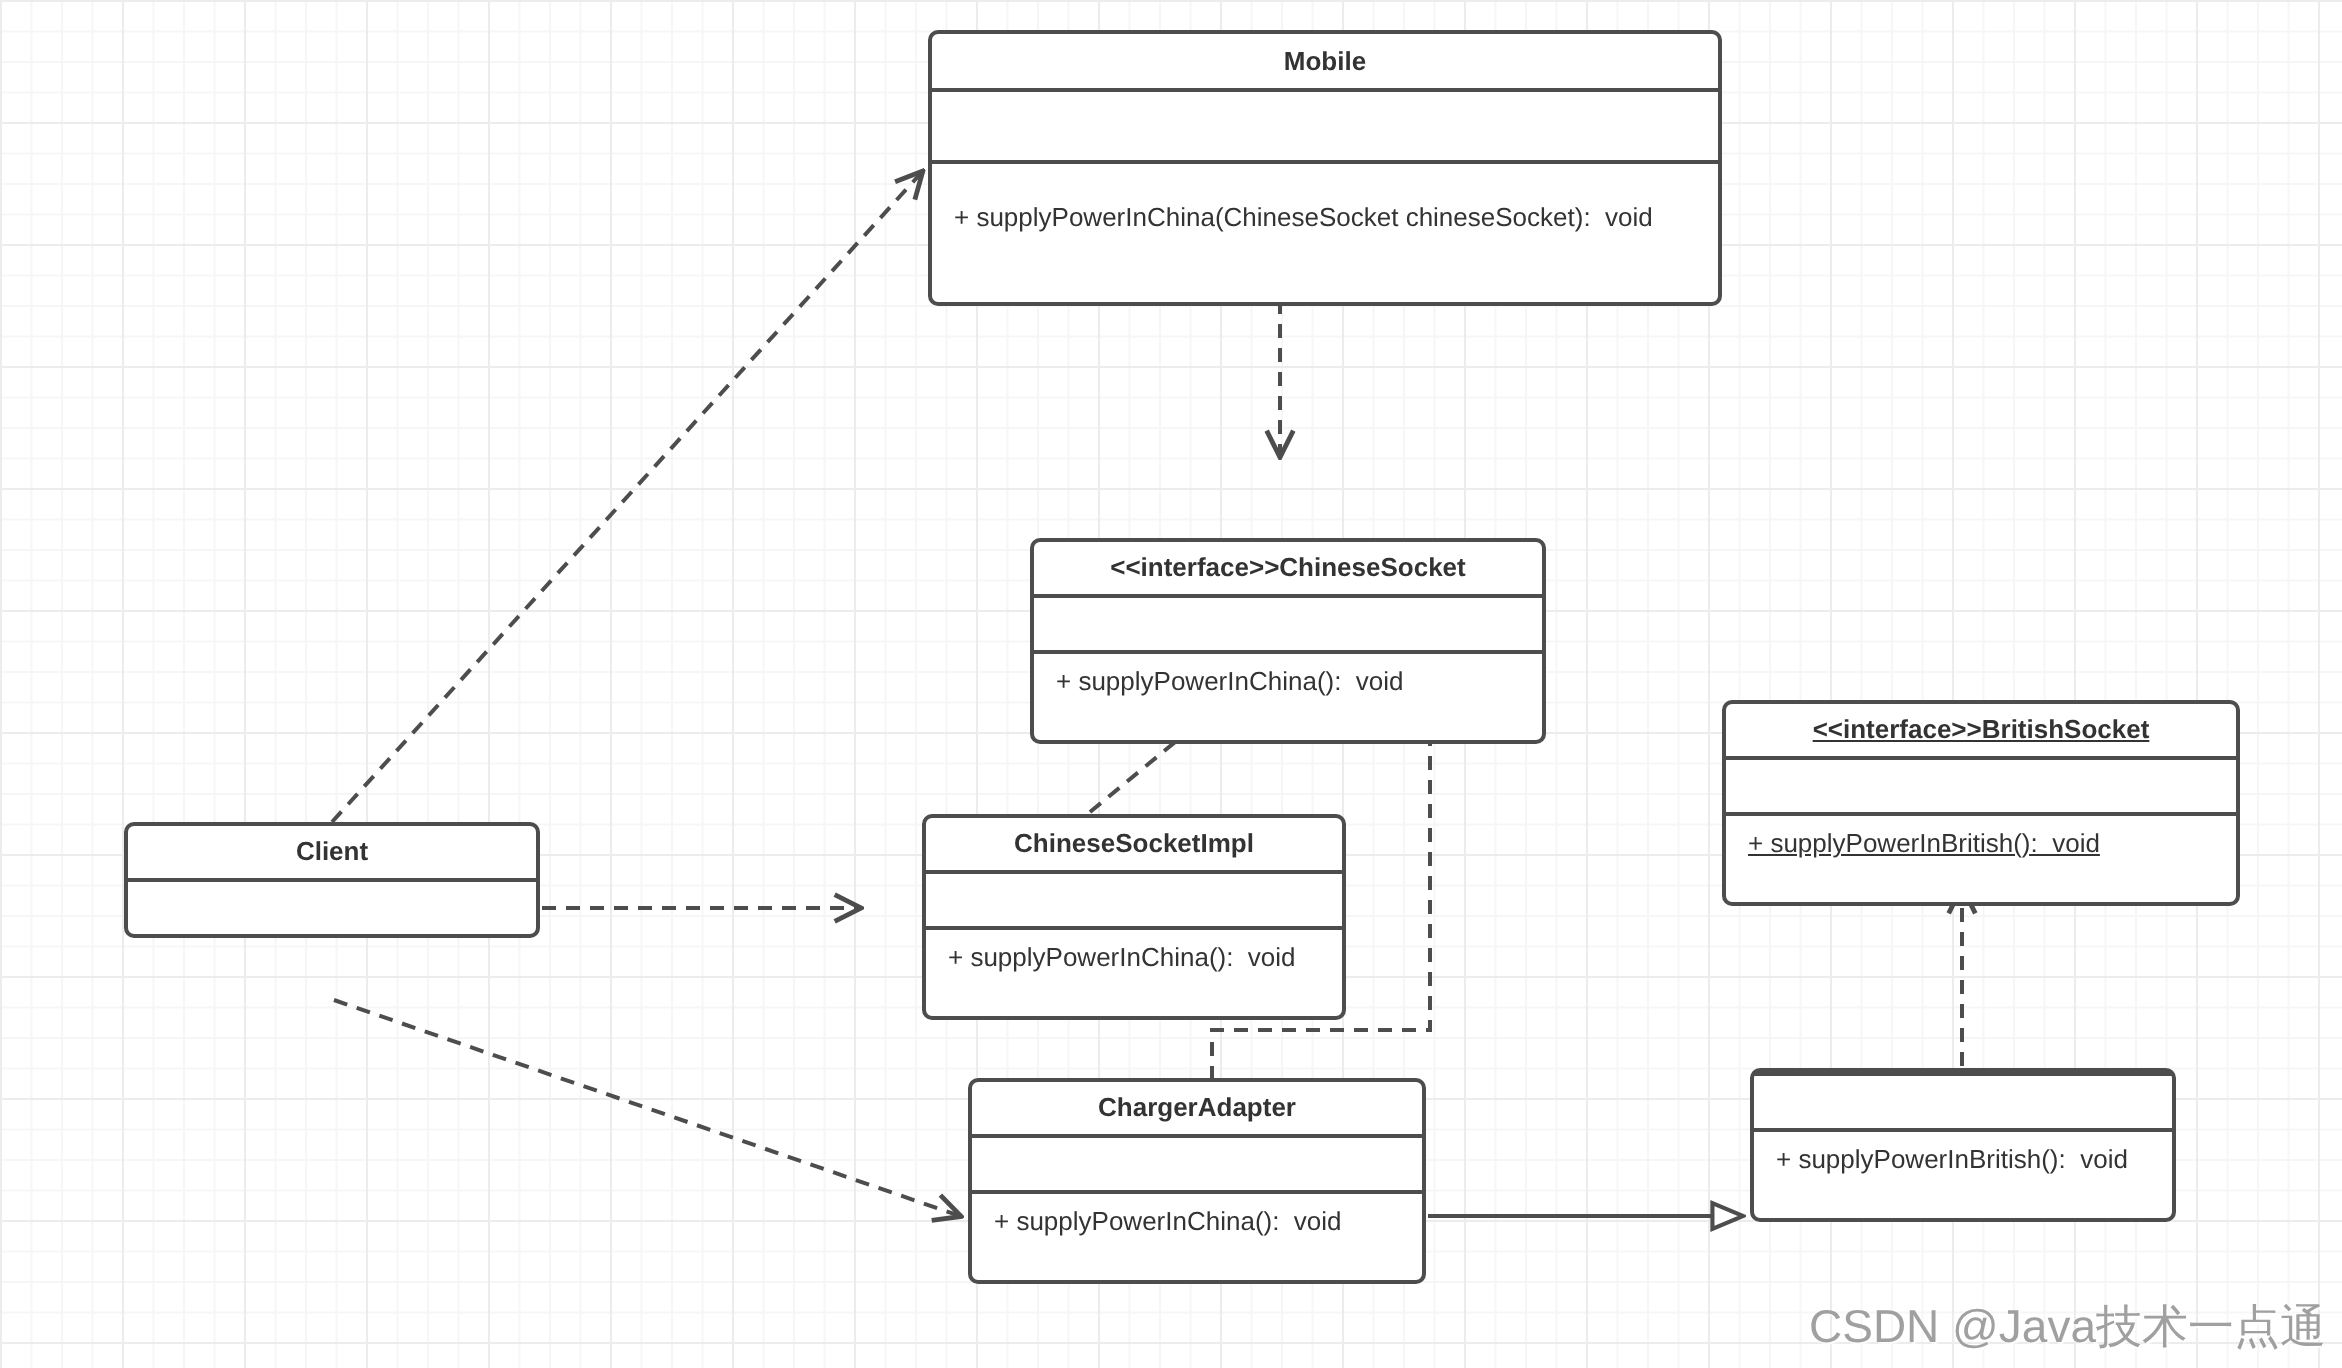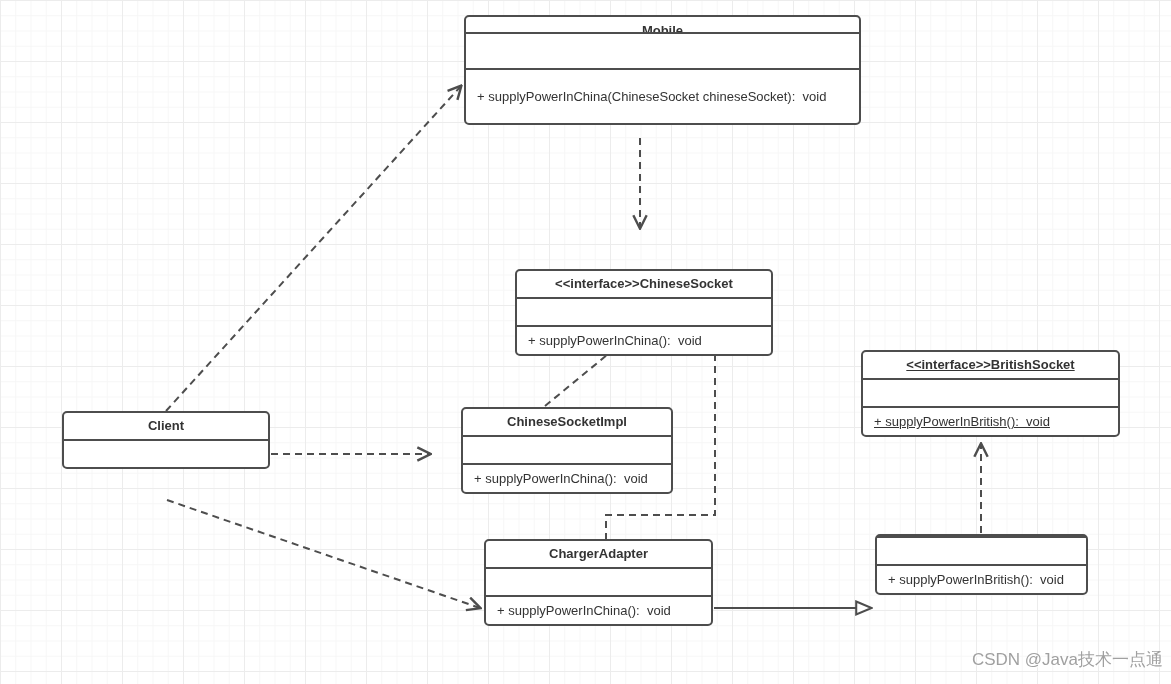--- a/index.html
+++ b/index.html
@@ -41,38 +41,38 @@
     overflow: hidden;
   }
   .sec-attrs {
     height: 26px;
     border-top: 2px solid #4d4d4d;
   }
   .sec-methods {
     height: 27px;
     line-height: 27px;
     border-top: 2px solid #4d4d4d;
-    padding: 0 0 0 11px;
+    padding: 0 0 16px 11px;
     font-size: 13px;
     white-space: pre;
     overflow: hidden;
   }
 
   .edges-layer {
     position: absolute;
     left: 0; top: 0;
     width: 1171px; height: 684px;
     pointer-events: none;
   }
 
   .watermark {
     position: absolute;
     right: 8px;
     top: 648px;
-    font-size: 17px;
+    font-size: 23px;
     color: #a0a0a0;
     text-shadow: 1px 1px 1px rgba(255,255,255,0.95);
     white-space: nowrap;
   }
 </style>
 </head>
 <body>
 
 <div class="canvas">
 
@@ -90,21 +90,21 @@
     <path d="M640,138 L640,228" fill="none" stroke="#4d4d4d" stroke-width="2" stroke-dasharray="7,5" marker-end="url(#openArrow)"></path>
     <path d="M271,454 L430,454" fill="none" stroke="#4d4d4d" stroke-width="2" stroke-dasharray="7,5" marker-end="url(#openArrow)"></path>
     <path d="M167,500 L480,608" fill="none" stroke="#4d4d4d" stroke-width="2" stroke-dasharray="7,5" marker-end="url(#openArrow)"></path>
     <path d="M545,406 L641,327" fill="none" stroke="#4d4d4d" stroke-width="2" stroke-dasharray="7,5" marker-end="url(#openArrow)"></path>
     <path d="M606,564 L606,515 L715,515 L715,327" fill="none" stroke="#4d4d4d" stroke-width="2" stroke-dasharray="7,5" marker-end="url(#openArrow)"></path>
     <path d="M714,608 L871,608" fill="none" stroke="#4d4d4d" stroke-width="2" marker-end="url(#hollowTriangle)"></path>
     <path d="M981,533 L981,444" fill="none" stroke="#4d4d4d" stroke-width="2" stroke-dasharray="7,5" marker-end="url(#openArrow)"></path>
   </svg>
 
   <div class="uml-class" style="left:464px; top:15px; width:397px;">
-    <div class="sec-title" style="height:15px; line-height:27px;">Mobile</div>
+    <div class="sec-title" style="height:27px; line-height:27px;">Mobile</div>
     <div class="sec-attrs" style="height:34px;"></div>
     <div class="sec-methods" style="height:53px; line-height:53px;">+ supplyPowerInChina(ChineseSocket chineseSocket):  void</div>
   </div>
 
   <div class="uml-class" style="left:515px; top:233px; width:258px;margin-top:36px;">
     <div class="sec-title">&lt;&lt;interface&gt;&gt;ChineseSocket</div>
     <div class="sec-attrs"></div>
     <div class="sec-methods">+ supplyPowerInChina():  void</div>
   </div>
 

